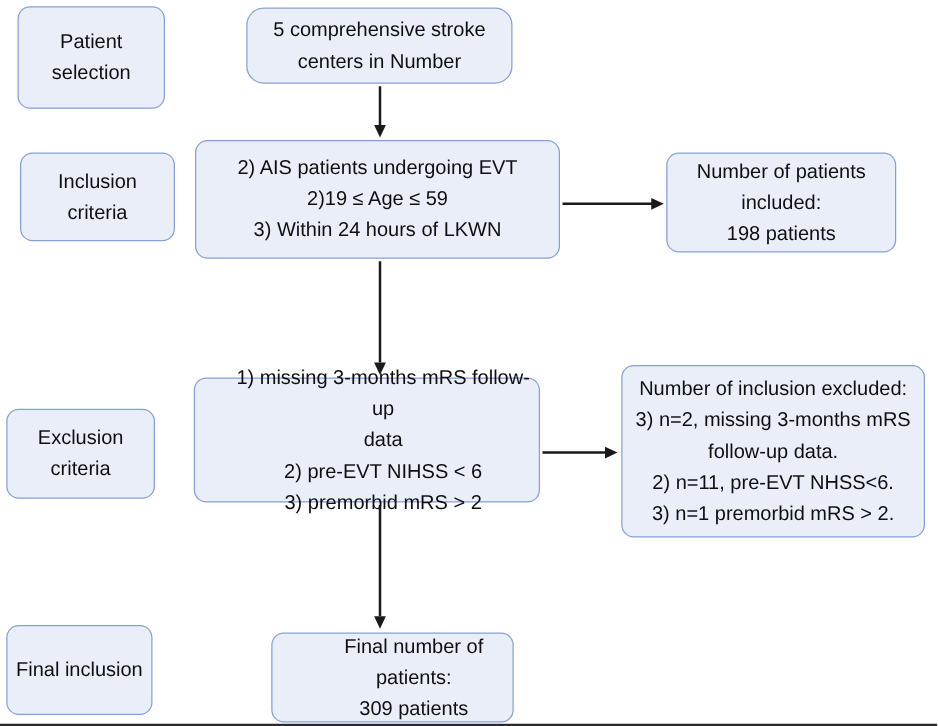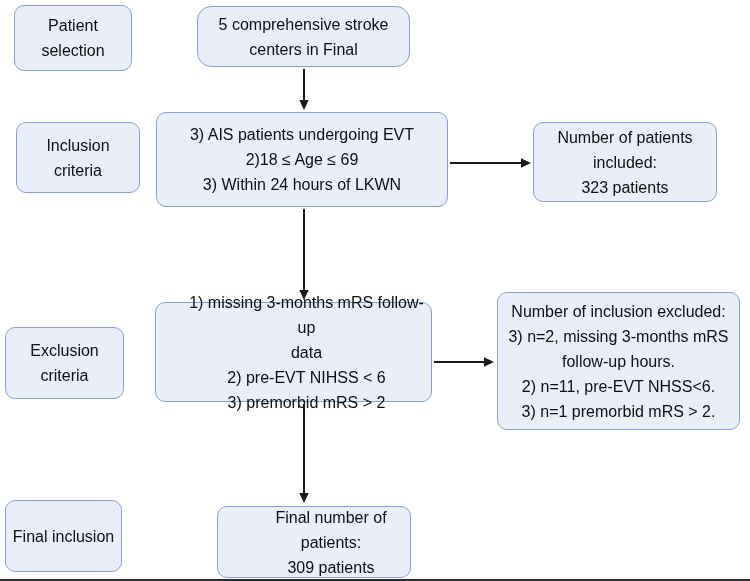--- a/index.html
+++ b/index.html
@@ -55,69 +55,69 @@
     bottom: 0;
     height: 2px;
     background: var(--rule-color, #2b2b2b);
   }
 </style>
 </head>
 <body>
 
 <div id="figure">
 
-  <div class="box" style="left:14px; top:5px; width:118px; height:66px;">
+  <div class="box" style="left:14px; top:5px; width:118px; height:82px;">
     <span class="line">Patient selection</span>
   </div>
 
   <div class="box" style="left:16px; top:122px; width:124px; height:71px;">
     <span class="line">Inclusion criteria</span>
   </div>
 
   <div class="box" style="left:5px; top:327px; width:119px; height:72px;">
     <span class="line">Exclusion criteria</span>
   </div>
 
   <div class="box" style="left:5px; top:500px; width:117px; height:72px;">
     <span class="line">Final inclusion</span>
   </div>
 
   <div class="box" style="left:197px; top:6px; width:213px; height:61px;border-radius:14px;">
     <span class="line">5 comprehensive stroke</span>
-    <span class="line">centers in Final</span>
+    <span class="line">centers in Number</span>
   </div>
 
   <div class="box" style="left:156px; top:112px; width:292px; height:95px;">
-    <span class="line">3) AIS patients undergoing EVT</span>
-    <span class="line">2)18 ≤ Age ≤ 69</span>
+    <span class="line">2) AIS patients undergoing EVT</span>
+    <span class="line">2)19 ≤ Age ≤ 59</span>
     <span class="line">3) Within 24 hours of LKWN</span>
   </div>
 
   <div class="box" style="left:155px; top:302px; width:277px; height:100px;padding-left:32px;">
     <span class="line">1) missing 3-months mRS follow-up</span>
     <span class="line">data</span>
     <span class="line">2) pre-EVT NIHSS &lt; 6</span>
     <span class="line">3) premorbid mRS &gt; 2</span>
   </div>
 
   <div class="box" style="left:217px; top:506px; width:194px; height:72px;padding-left:40px;">
     <span class="line">Final number of patients:</span>
     <span class="line">309 patients</span>
   </div>
 
   <div class="box" style="left:533px; top:122px; width:184px; height:80px;">
     <span class="line">Number of patients</span>
     <span class="line">included:</span>
-    <span class="line">323 patients</span>
+    <span class="line">198 patients</span>
   </div>
 
   <div class="box" style="left:497px; top:292px; width:243px; height:138px;">
     <span class="line">Number of inclusion excluded:</span>
     <span class="line">3) n=2, missing 3-months mRS</span>
-    <span class="line">follow-up hours.</span>
+    <span class="line">follow-up data.</span>
     <span class="line">2) n=11, pre-EVT NHSS&lt;6.</span>
     <span class="line">3) n=1 premorbid mRS &gt; 2.</span>
   </div>
 
   <svg class="arrows" width="750" height="581" viewBox="0 0 750 581" aria-hidden="true">
     <g>
       <line x1="304" y1="69" x2="304" y2="100"></line>
       <polygon points="304,110 299.3,100 308.7,100"></polygon>
     </g>
     <g>

